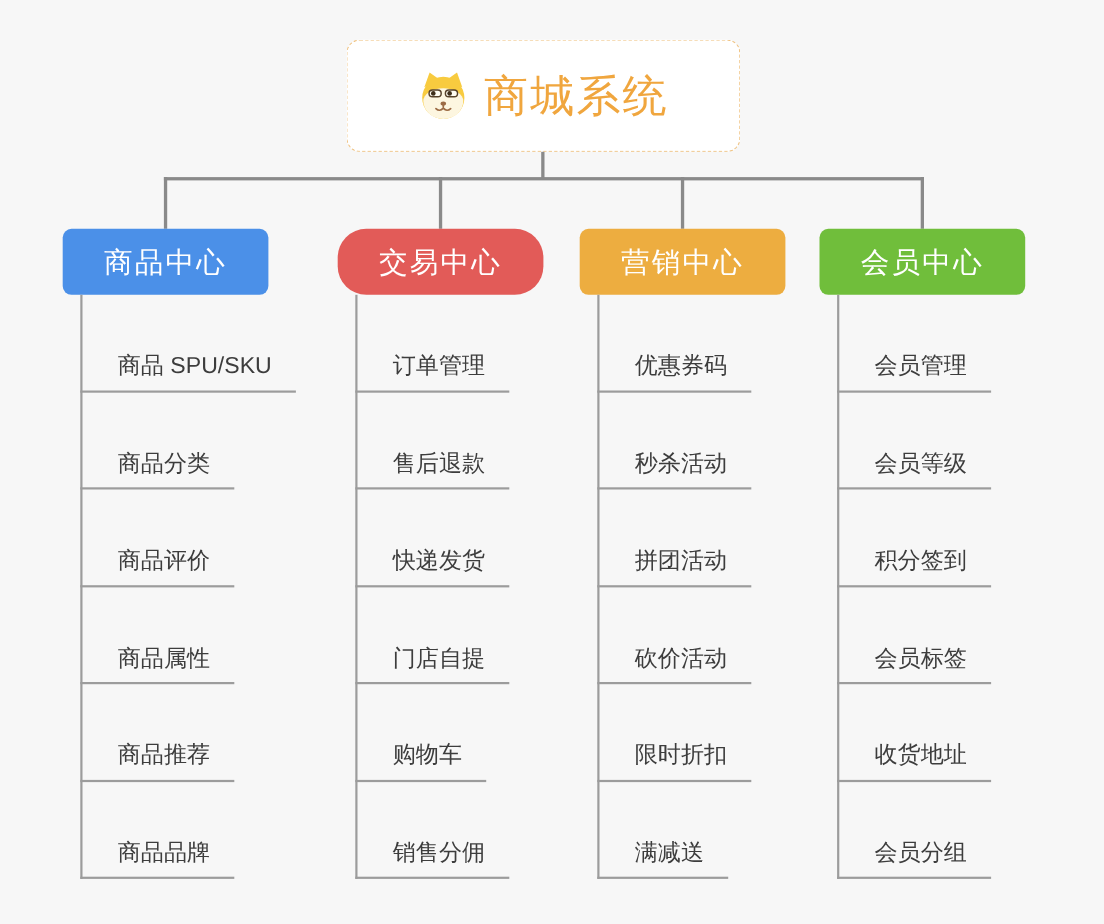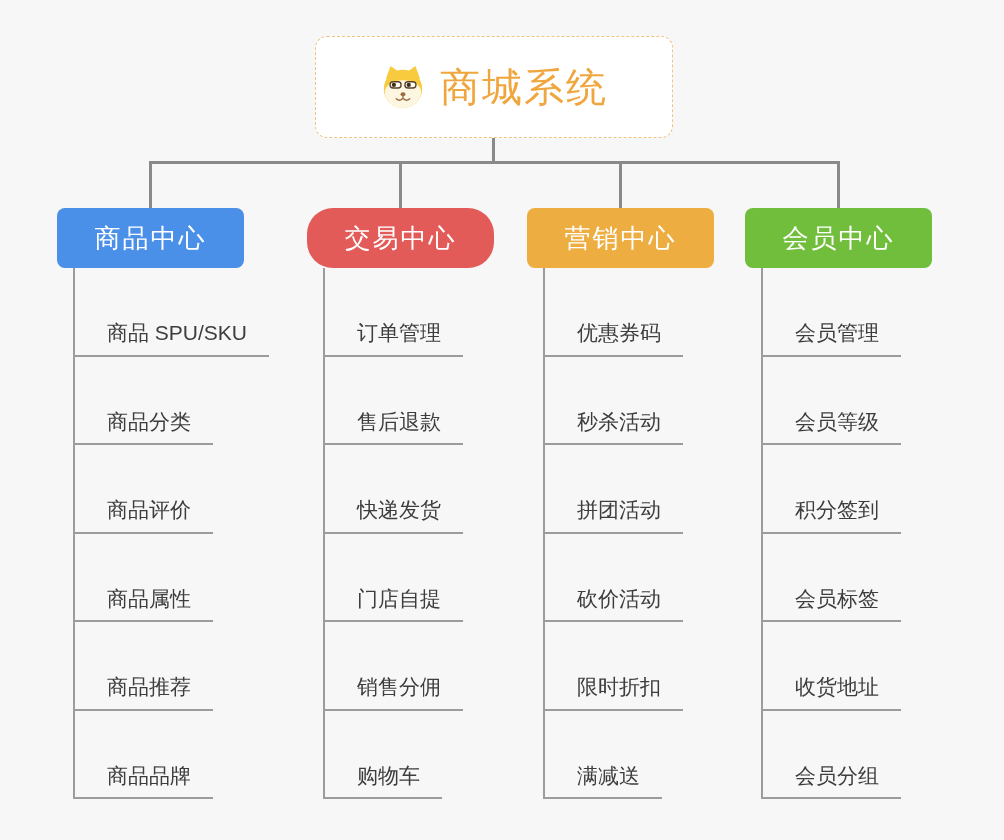--- a/index.html
+++ b/index.html
@@ -154,24 +154,24 @@
       <div class="row">
           <span class="leaf">售后退款</span>
         </div>
       <div class="row">
           <span class="leaf">快递发货</span>
         </div>
       <div class="row">
           <span class="leaf">门店自提</span>
         </div>
       <div class="row">
+          <span class="leaf">购物车</span>
+        </div>
+      <div class="row">
           <span class="leaf">销售分佣</span>
-        </div>
-      <div class="row">
-          <span class="leaf">购物车</span>
         </div>
     </div>
   </div>
 
   <div class="branch branch-3">
     <div class="branch-node" style="background-color: rgb(237, 173, 64);">营销中心</div>
     <div class="column">
       <div class="trunk"></div>
       <div class="row">
           <span class="leaf">优惠券码</span>

